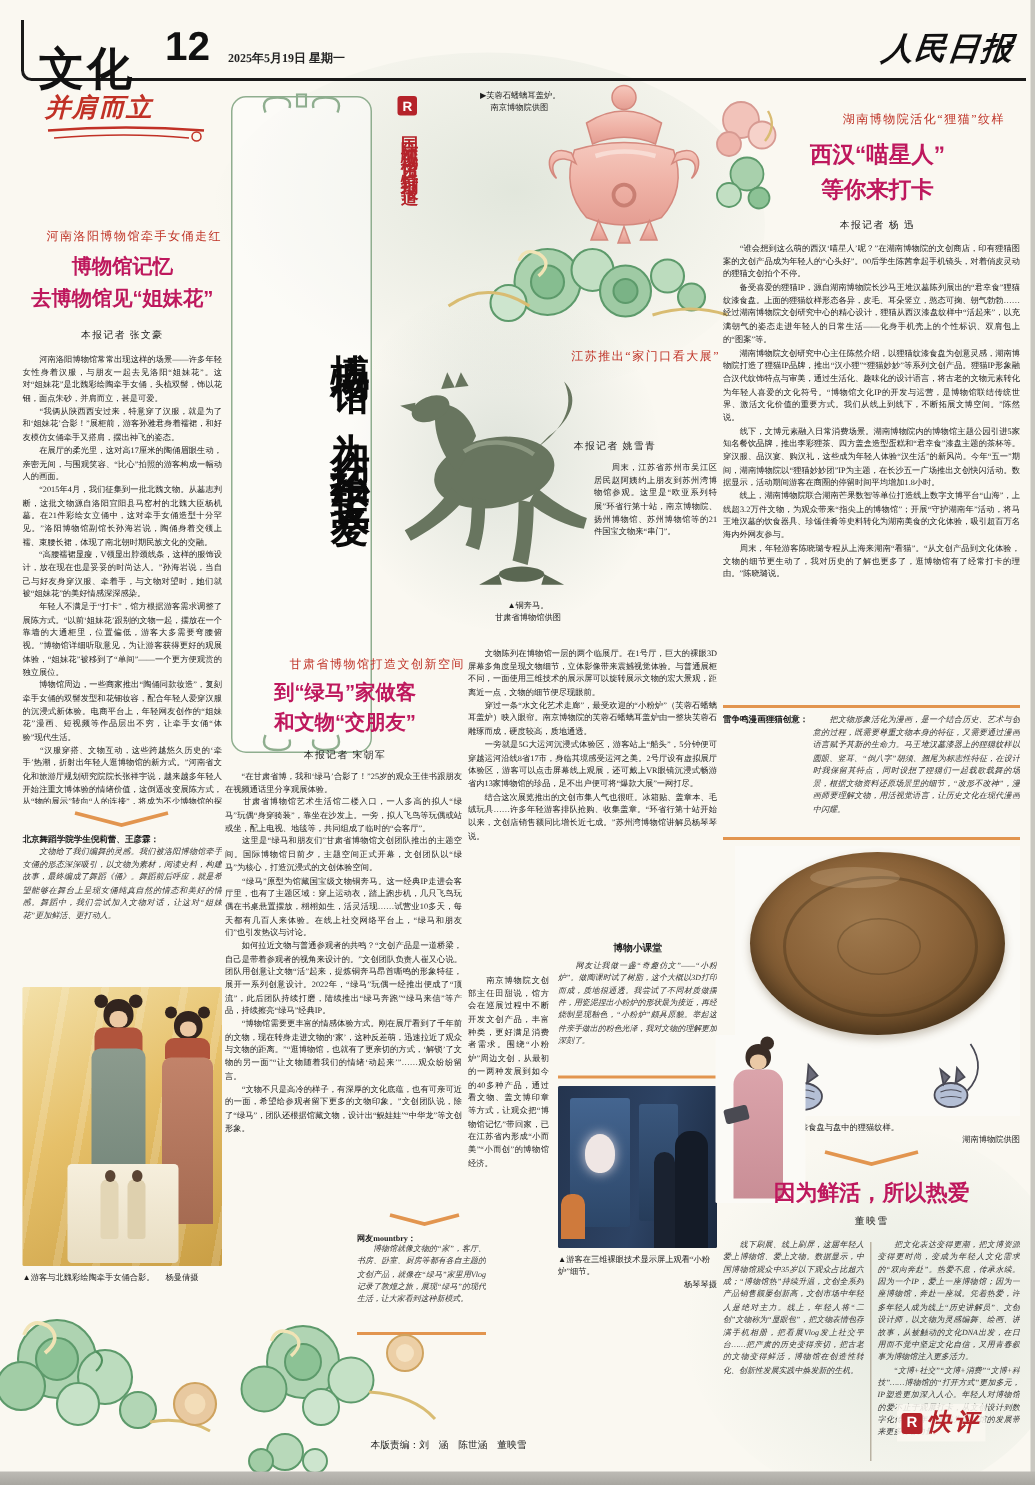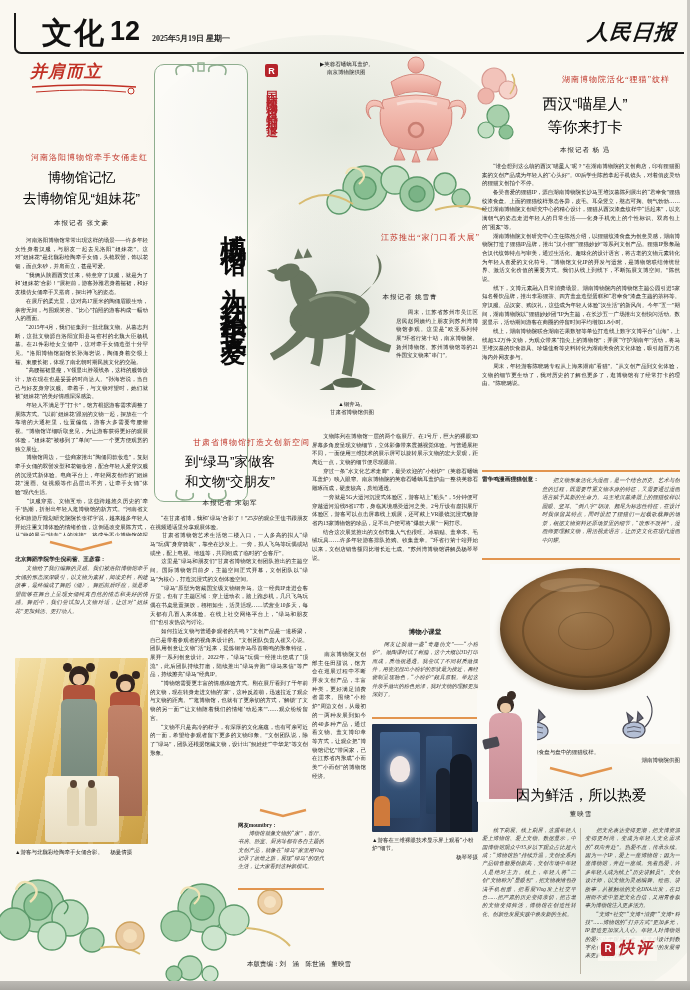--- a/index.html
+++ b/index.html
@@ -11,21 +11,21 @@
   
   .hdr-bracket{position:absolute;left:14px;top:13px;right:6px;height:39px;
                border-left:2.5px solid #1a1a1a;border-bottom:2px solid #1a1a1a;border-bottom-left-radius:7px;}
   .hdr-section{font-family:"Liberation Sans","DejaVu Sans",sans-serif;font-weight:bold;font-size:30px;color:#111;letter-spacing:2px;}
   .hdr-page{font-family:"Liberation Sans","DejaVu Sans",sans-serif;font-weight:bold;font-size:27px;color:#111;}
   .hdr-date{font-size:8px;font-weight:bold;color:#222;}
   .masthead{font-family:"DejaVu Serif","Liberation Serif",serif;font-style:italic;font-weight:bold;
             font-size:21px;color:#101010;transform:skewX(-6deg);letter-spacing:1px;}
   
   .kicker{font-size:8px;color:#bf3226;text-align:right;letter-spacing:1px;overflow:hidden;white-space:nowrap;}
-  .htitle{font-family:"Liberation Sans","DejaVu Sans",sans-serif;font-weight:normal;color:#000000;
+  .htitle{font-family:"Liberation Sans","DejaVu Sans",sans-serif;font-weight:bold;color:#be185d;
           text-align:center;white-space:pre-line;overflow:hidden;}
   .byline{font-size:6.5px;text-align:center;color:#222;letter-spacing:1px;white-space:nowrap;overflow:hidden;}
   .body-text{font-size:5.5px;line-height:1.58;text-align:justify;color:#1b1b1b;white-space:pre-line;overflow:hidden;}
   .italic-text{font-style:italic;color:#333;}
   .caption{font-size:5.5px;line-height:1.5;color:#1b1b1b;overflow:hidden;}
   .credit{display:block;text-align:right;}
   .quote-lead{font-weight:bold;font-size:5.7px;color:#1b1b1b;white-space:pre-line;}
   .orange-rule{height:2px;background:#e2954f;}
   .vtitle-frame{border:1.5px solid #8fae8f;border-radius:10px;background:rgba(255,255,255,0.45);}
   .vtitle{writing-mode:vertical-rl;font-family:"Liberation Sans","DejaVu Sans",sans-serif;
@@ -43,21 +43,21 @@
 </head>
 <body>
 
 <div class="page">
 
   <div class="wash" style="left:140px;top:35px;width:370px;height:230px;background:radial-gradient(ellipse at 55% 40%, rgba(170,190,172,.30), rgba(170,190,172,0) 70%);"></div>
   <div class="wash" style="left:230px;top:190px;width:210px;height:230px;background:radial-gradient(ellipse at 50% 50%, rgba(150,172,160,.28), rgba(150,172,160,0) 72%);"></div>
   <div class="wash" style="left:455px;top:750px;width:260px;height:250px;background:radial-gradient(ellipse at 60% 55%, rgba(188,206,192,.35), rgba(188,206,192,0) 70%);"></div>
 
   <div class="hdr-bracket"></div>
-  <div class="abs hdr-section" style="left:26px;top:13px;margin-left:16px;">文化</div>
+  <div class="abs hdr-section" style="left:26px;top:26px;">文化</div>
   <div class="abs hdr-page" style="left:110px;top:16px;">12</div>
   <div class="abs hdr-date" style="left:152px;top:33px;">2025年5月19日 星期一</div>
   <div class="abs masthead" style="right:14px;top:18px;">人民日报</div>
 
   <div class="abs" style="left:30px;top:60px;width:110px;">
     <span class="culture-logo">并肩而立</span>
     <svg width="108" height="12" viewBox="0 0 108 12" style="display:block;">
       <path d="M2,4 Q54,0 106,4" stroke="#c13126" stroke-width="1.6" fill="none"></path>
       <path d="M6,9 Q54,5 96,9" stroke="#c13126" stroke-width="1" fill="none"></path>
       <circle cx="101" cy="8" r="3" fill="none" stroke="#c13126" stroke-width="1"></circle>

